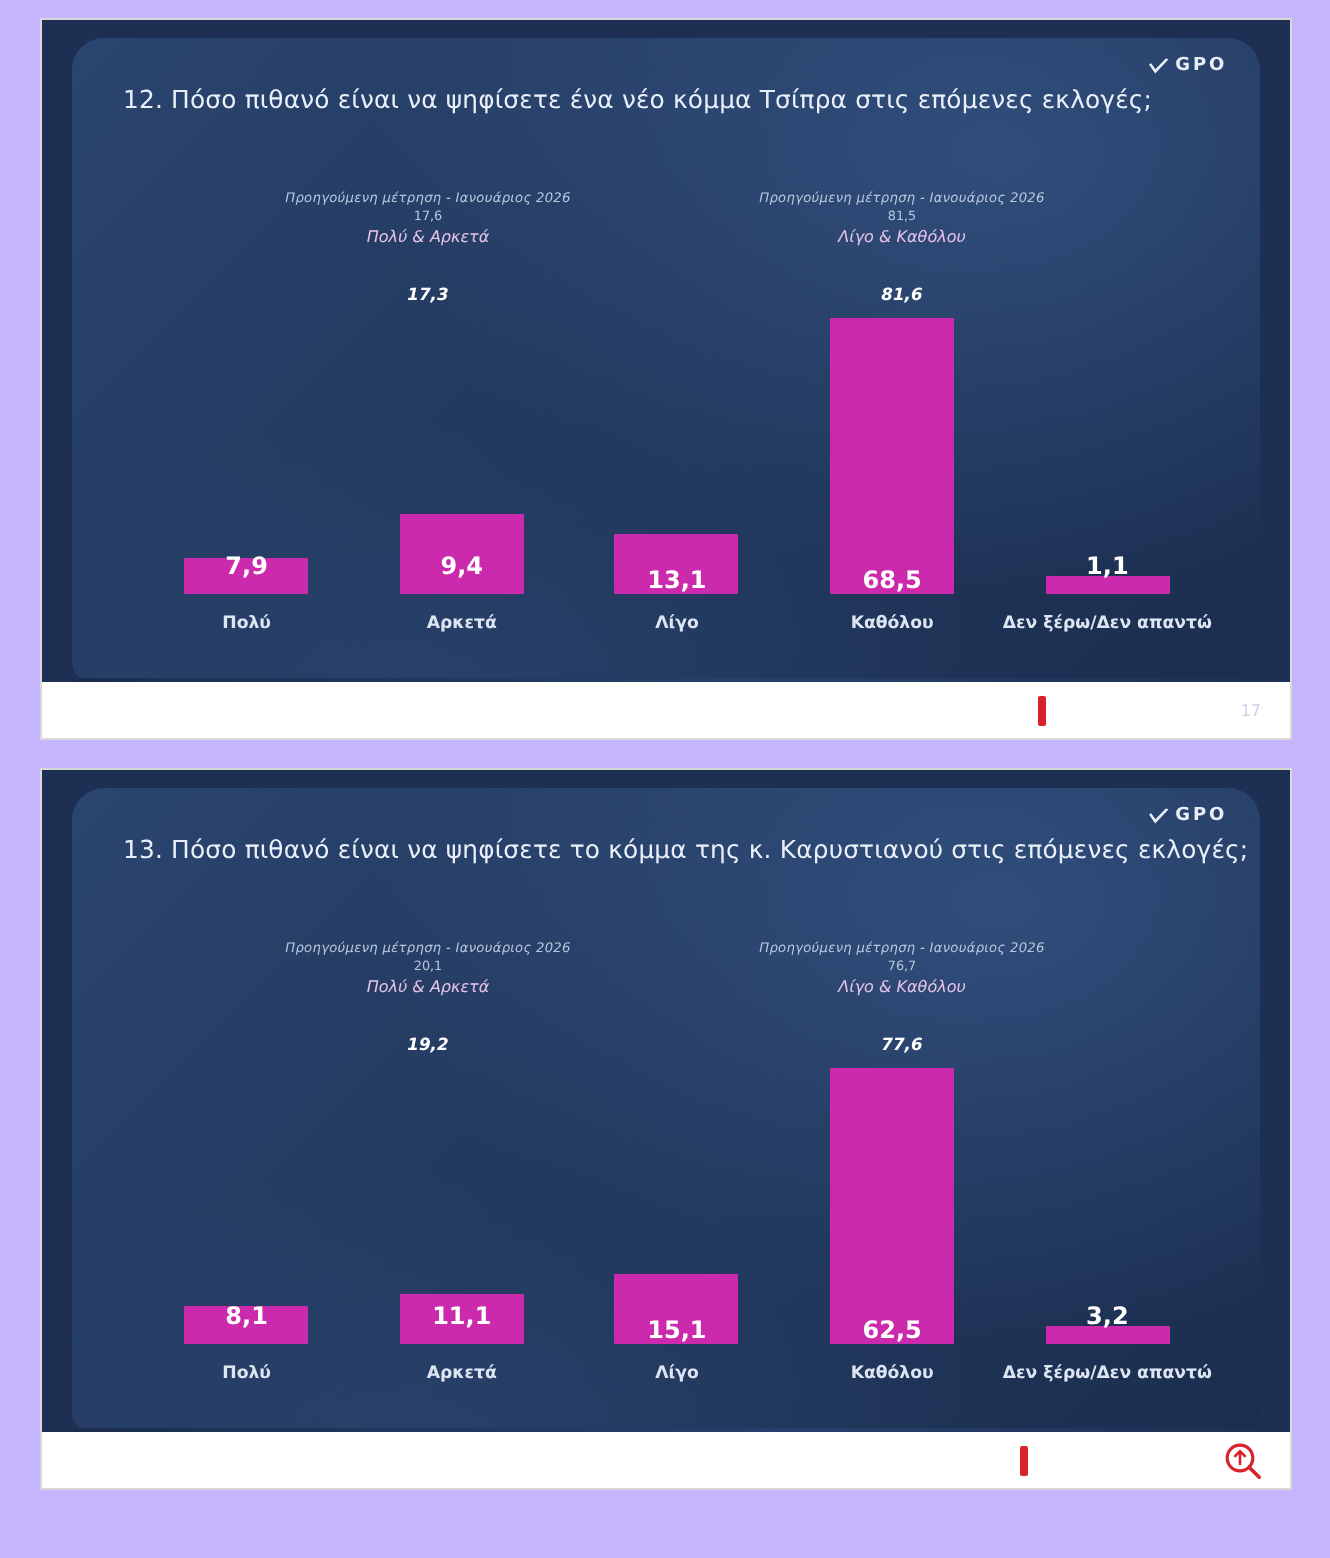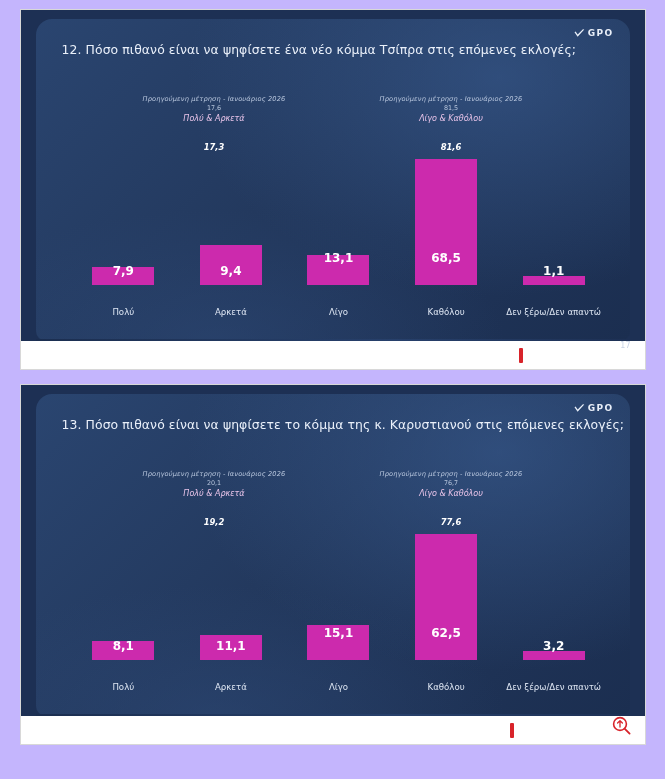--- a/index.html
+++ b/index.html
@@ -111,43 +111,44 @@
     width: 62px;
     background: #cc2aad;
     position: relative;
     display: flex;
     align-items: flex-end;
     justify-content: center;
     min-height: 9px;
   }
   .bar-value {
     font-size: 12px; font-weight: bold; color: #ffffff;
-    padding-bottom: 20px;
+    padding-bottom: 0;
     white-space: nowrap;
     position: relative;
     z-index: 2;
   }
   .bar.tiny .bar-value {
     position: absolute;
     bottom: 7px;
     padding-bottom: 0;
   }
   .cat-label {
-    margin-top: 22px;
+    margin-top: 10px;
     font-size: 8.6px;
     color: #dde5f2;
     white-space: nowrap;
+    font-weight: bold;
   }
 
   
   .footer {
     position: absolute;
     left: 0; right: 0; bottom: 0;
     height: 28px;
-    display: flex; justify-content: flex-end;
+    display: flex; align-items: center; justify-content: flex-end;
     padding-right: 14px;
     gap: 7px;
     background: #ffffff;
     z-index: 5;
     padding-left: 28px;
   }
   .brand {
     display: flex; align-items: center;
     font-size: 17px; font-weight: bold; font-style: italic;
     color: #ffffff;

